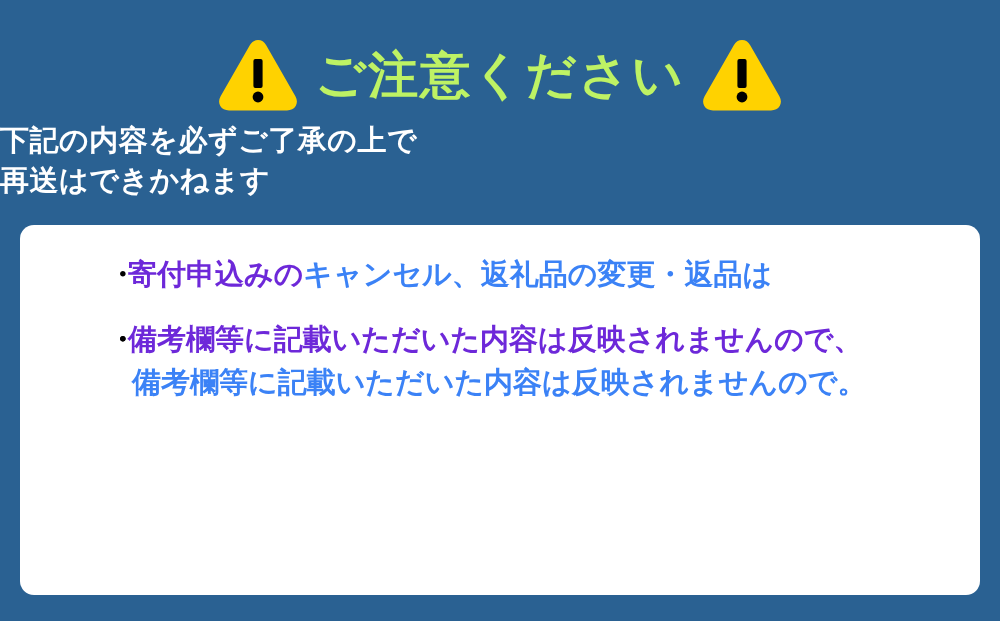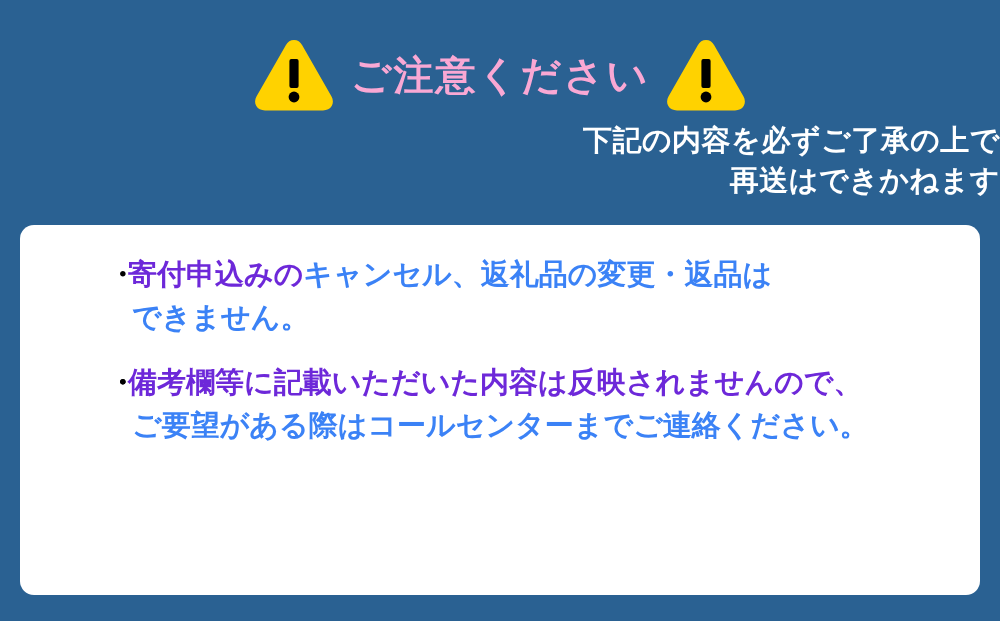--- a/index.html
+++ b/index.html
@@ -43,34 +43,34 @@
   }
 
   .warn-icon {
     display: block;
     width: 82px;
     height: 76px;
     flex: none;
   }
 
   .title-text {
-    color: #f9a8d4;
-    font-size: 40px;
+    color: #bef264;
+    font-size: 50px;
     font-weight: 700;
     letter-spacing: 2px;
     line-height: 76px;
     white-space: nowrap;
   }
 
   .subtitle {
     position: absolute;
     top: 120px;
     left: 0;
     width: 1000px;
-    text-align: right;
+    text-align: left;
     color: #ffffff;
     font-size: 29px;
     font-weight: 700;
     line-height: 40px;
     letter-spacing: 0.5px;
   }
   .subtitle span {
     display: block;
   }
 
@@ -163,35 +163,32 @@
   </div>
 
   <div class="card">
     <ul class="notes">
 
       <li class="note-item">
         <span class="bullet-mark">・</span>
         <span class="note-line first">
           <span class="t-black">寄付申込みの</span><span class="t-red">キャンセル、返礼品の変更・返品は</span>
         </span>
-        <span class="note-line indent">
-          <span class="t-red">できません。</span>
-        </span>
       </li>
 
       <li class="note-item">
         <span class="bullet-mark">・</span>
       </li>
 
       <li class="note-item">
         <span class="bullet-mark">・</span>
         <span class="note-line first">
           <span class="t-black">備考欄等に記載いただいた内容は反映されませんので、</span>
         </span>
         <span class="note-line indent">
-          <span class="t-red">ご要望がある際はコールセンターまでご連絡ください。</span>
+          <span class="t-red">備考欄等に記載いただいた内容は反映されませんので。</span>
         </span>
       </li>
 
     </ul>
   </div>
 
 </div>
 
 </body></html>

